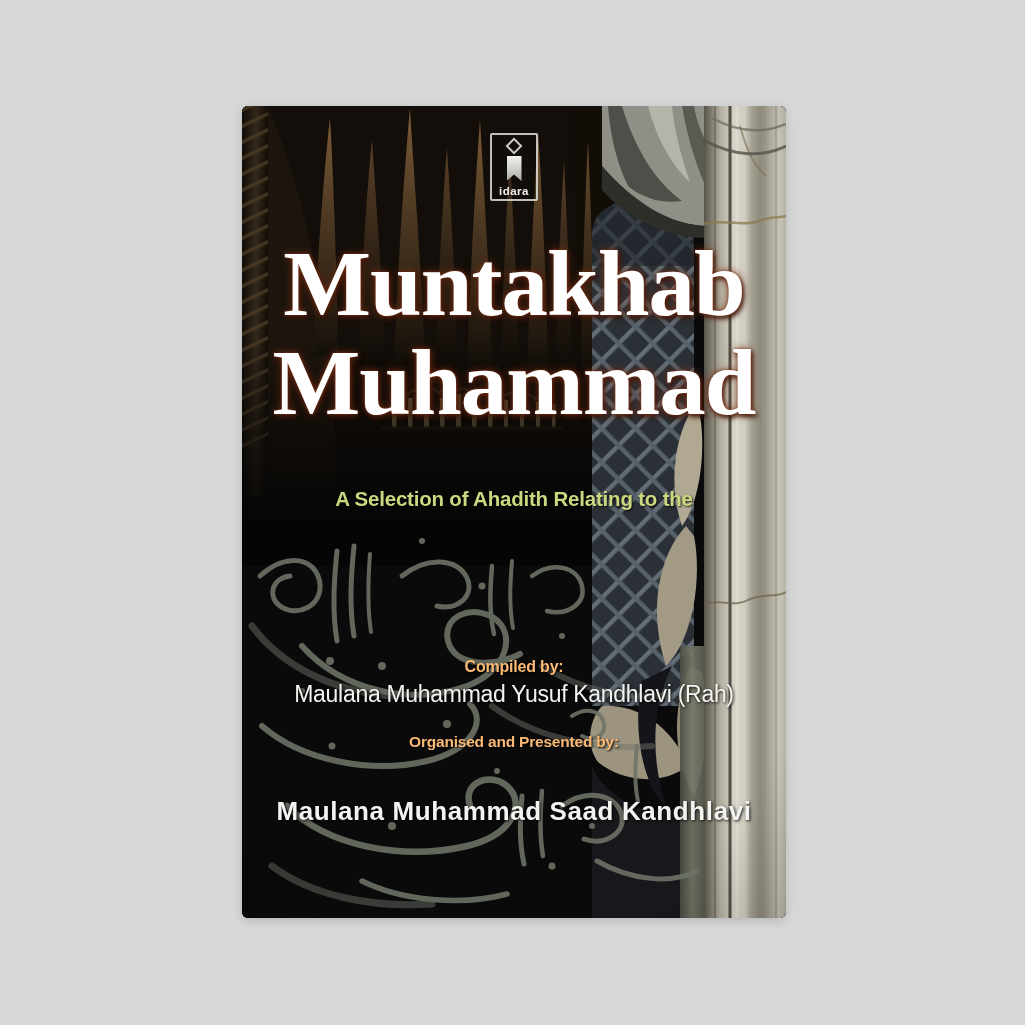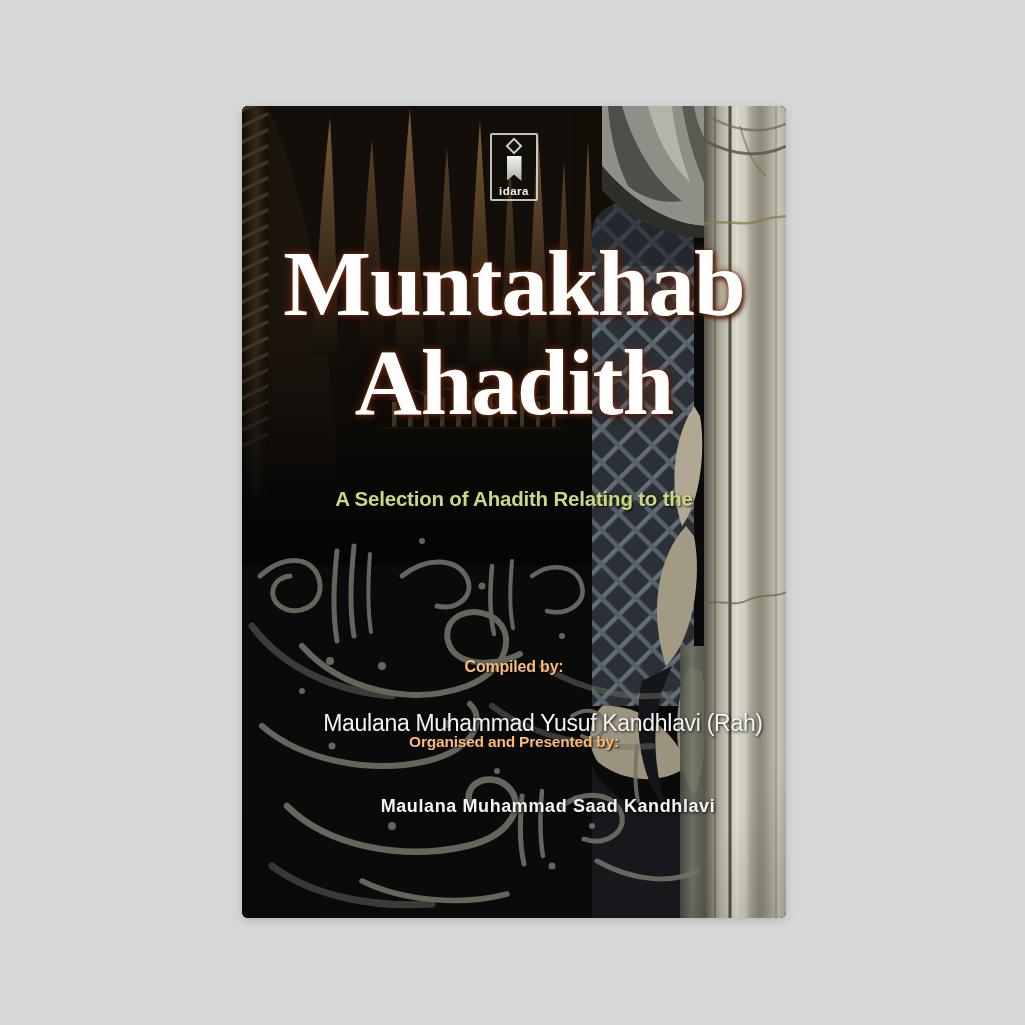--- a/index.html
+++ b/index.html
@@ -54,23 +54,23 @@
     margin-top:41px;
   }
   .byline-label{
     font-size:16px;font-weight:bold;color:#fdba74;letter-spacing:-0.2px;
     text-shadow:1px 1px 2px rgba(0,0,0,0.9);
   }
   .byline-name{
     color:#f3f3f1;text-shadow:1px 1px 3px rgba(0,0,0,0.9);
   }
   .compiled-label{top:552px;}
-  .compiled-name{top:604px;font-size:23px;letter-spacing:-0.3px;margin-left:29px;}
+  .compiled-name{top:575px;font-size:23px;letter-spacing:-0.3px;}
   .organised-label{top:627px;font-size:15.5px;}
-  .organised-name{top:690px;font-size:18px;font-weight:bold;letter-spacing:0.6px;padding-left:34px;}
+  .organised-name{top:690px;font-size:26px;font-weight:bold;letter-spacing:0.6px;}
 </style>
 </head>
 <body>
 
 <div class="stage">
 
   <div class="book-cover">
 
     <svg class="cover-art" viewBox="0 0 544 812" preserveAspectRatio="none" aria-hidden="true">
       <defs>
@@ -295,21 +295,21 @@
     </svg>
 
     <div class="logo">
       <div class="logo-diamond"></div>
       <div class="logo-banner"></div>
       <div class="logo-text">idara</div>
     </div>
 
     <div class="txt title">
       <div>Muntakhab</div>
-      <div>Ahadith</div>
+      <div>Muhammad</div>
     </div>
 
     <div class="txt subtitle">
       <div>A Selection of Ahadith Relating to the</div>
     </div>
 
     <div class="txt byline-label compiled-label">Compiled by:</div>
     <div class="txt byline-name compiled-name">Maulana Muhammad Yusuf Kandhlavi (Rah)</div>
 
     <div class="txt byline-label organised-label">Organised and Presented by:</div>

